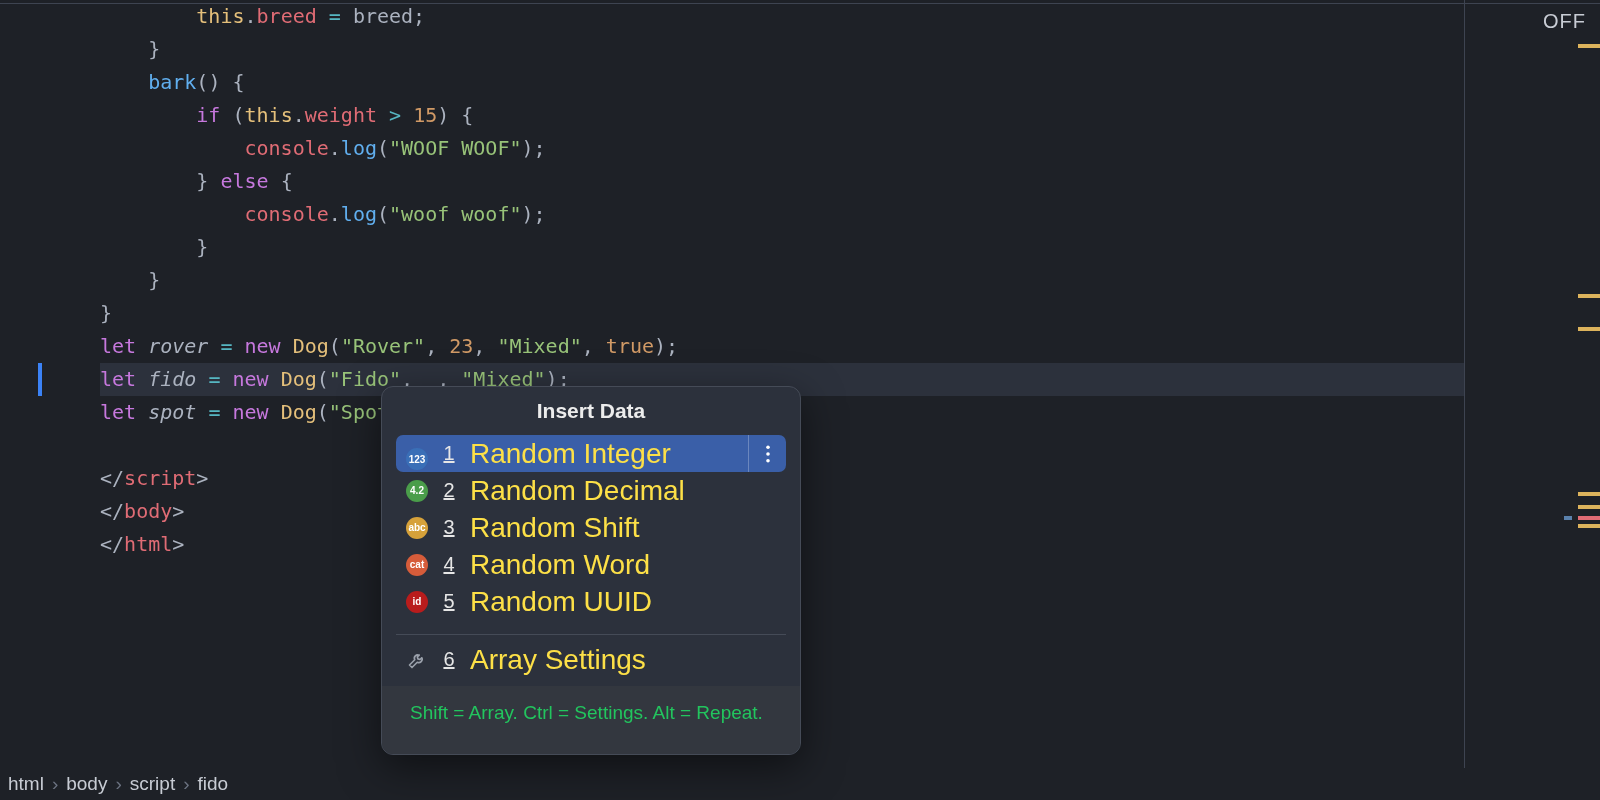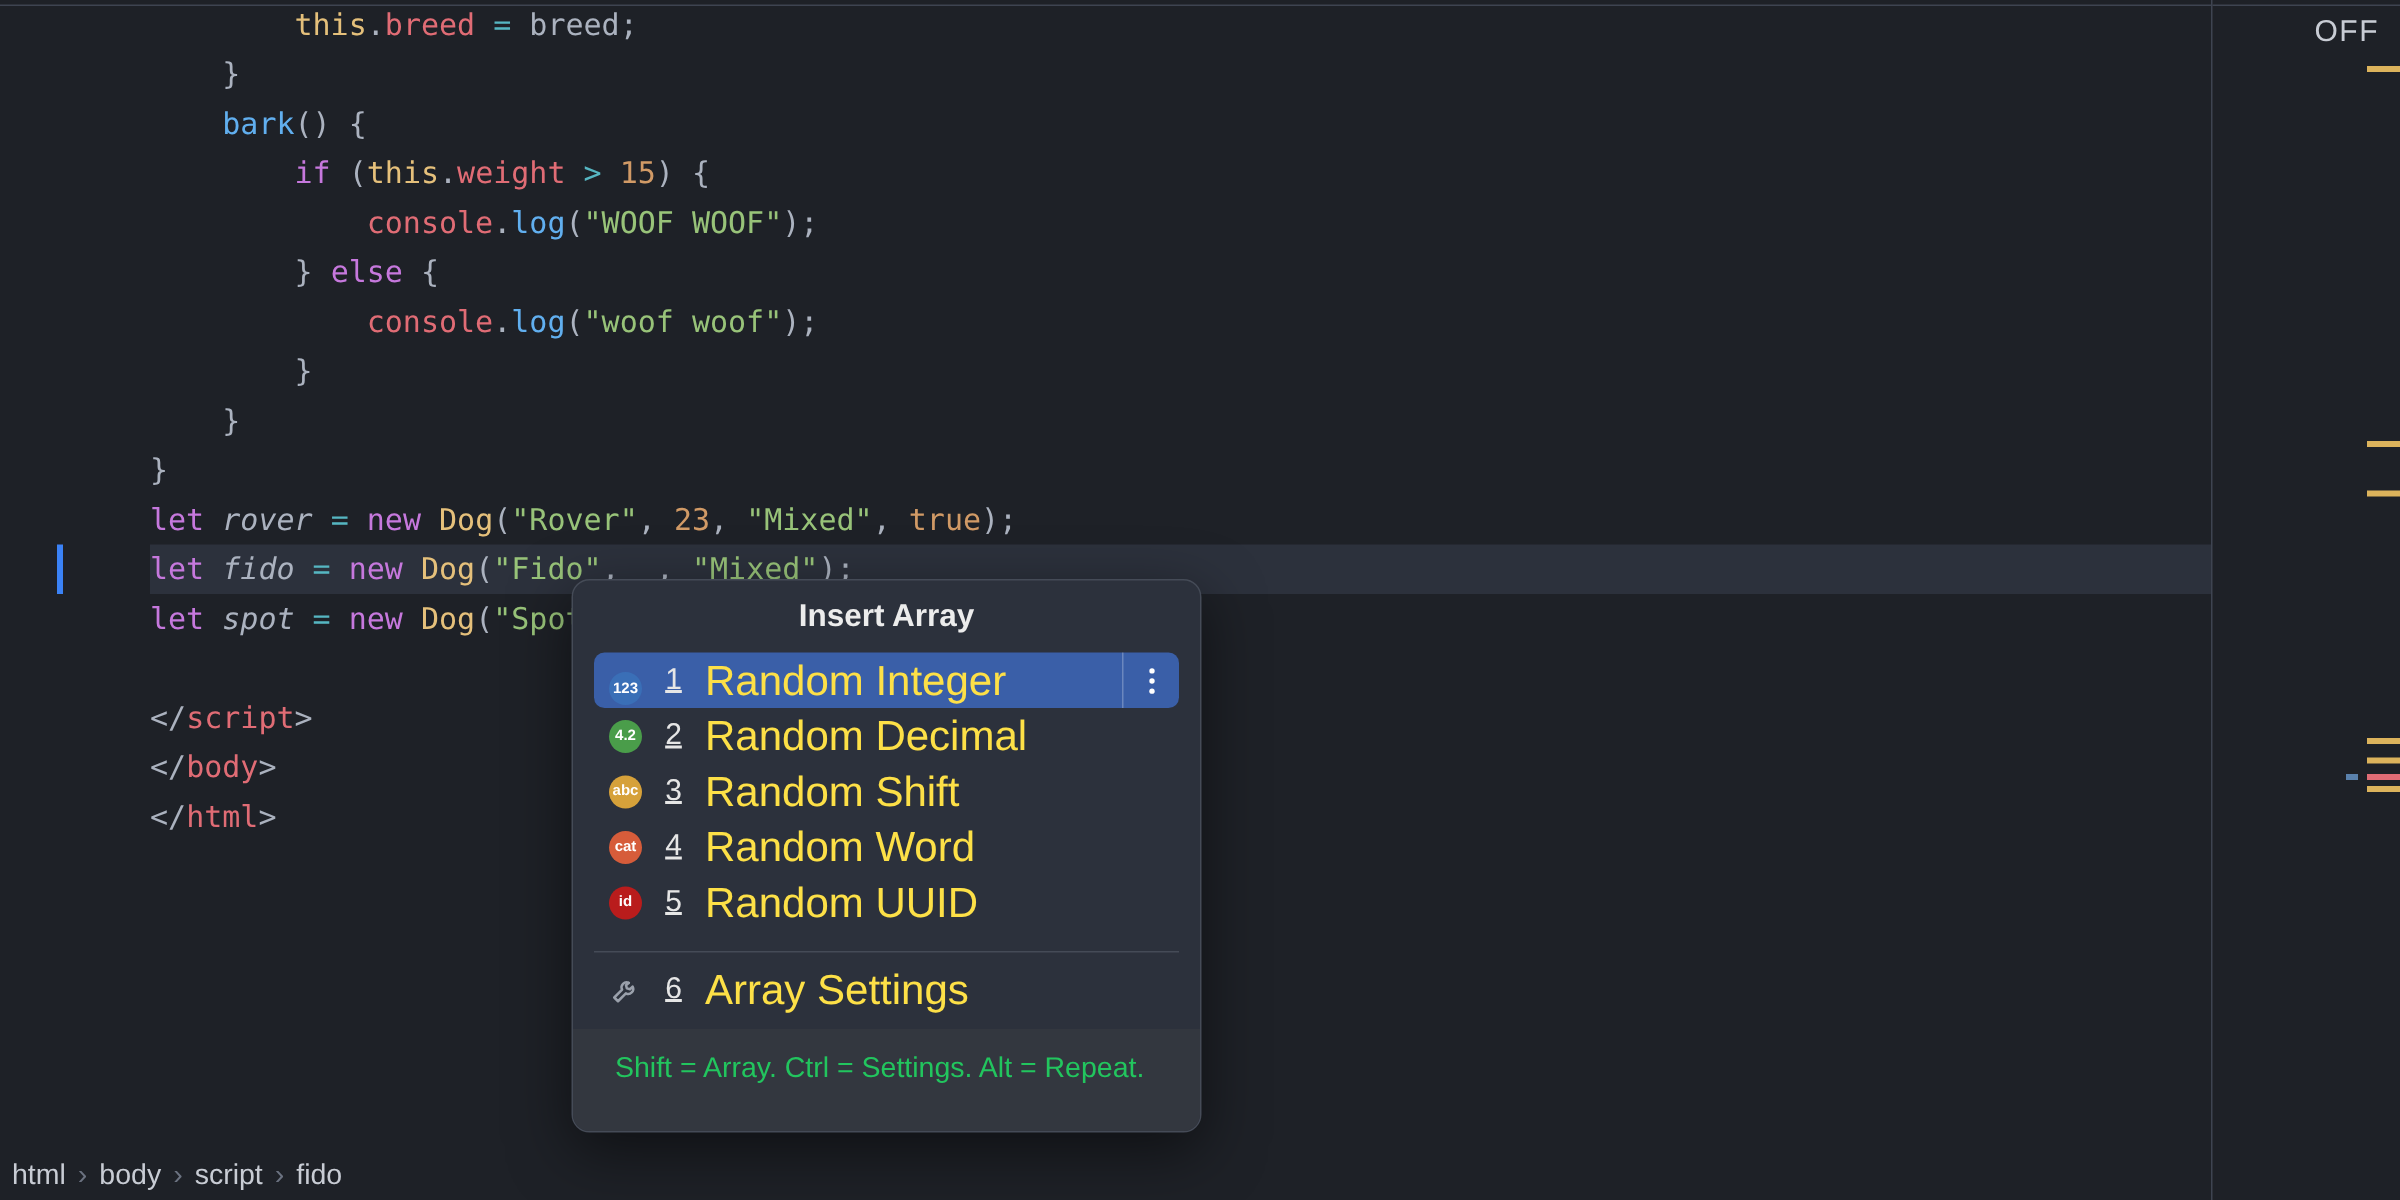--- a/index.html
+++ b/index.html
@@ -45,21 +45,21 @@
   .var  { color: #abb2bf; font-style: italic; }
   .cls  { color: #e5c07b; }
   .tag  { color: #e06c75; }
   .pun  { color: #abb2bf; }
   .err  { text-decoration: underline wavy #e06c75; text-decoration-thickness: 1.5px; }
 
   
   .right-panel {
     position: absolute;
     right: 0; top: 0;
-    width: 126px; height: 800px;
+    width: 136px; height: 800px;
     background: #1e2127;
     border-left: 1px solid #3e4451;
   }
   .right-top-border {
     position: absolute;
     left: 0; top: 3px;
     width: 100%; height: 1px;
     background: #3e4451;
   }
   .off-badge {
@@ -208,21 +208,21 @@
     <span class="crumb">html</span>
     <span class="sep">›</span>
     <span class="crumb">body</span>
     <span class="sep">›</span>
     <span class="crumb">script</span>
     <span class="sep">›</span>
     <span class="crumb">fido</span>
   </div>
 
 <div class="popup">
-  <div class="popup-title">Insert Array</div>
+  <div class="popup-title">Insert Data</div>
   <div class="popup-list" id="popup-list">
       <div class="popup-item selected">
         <span class="icon-badge icon-int">123</span>
         <span class="shortcut">1</span>
         <span class="popup-label">Random Integer</span>
         <span class="kebab">
           <svg width="14" height="18" viewBox="0 0 4 16" fill="#fff">
             <circle cx="2" cy="2" r="1.6"></circle>
             <circle cx="2" cy="8" r="1.6"></circle>
             <circle cx="2" cy="14" r="1.6"></circle>

